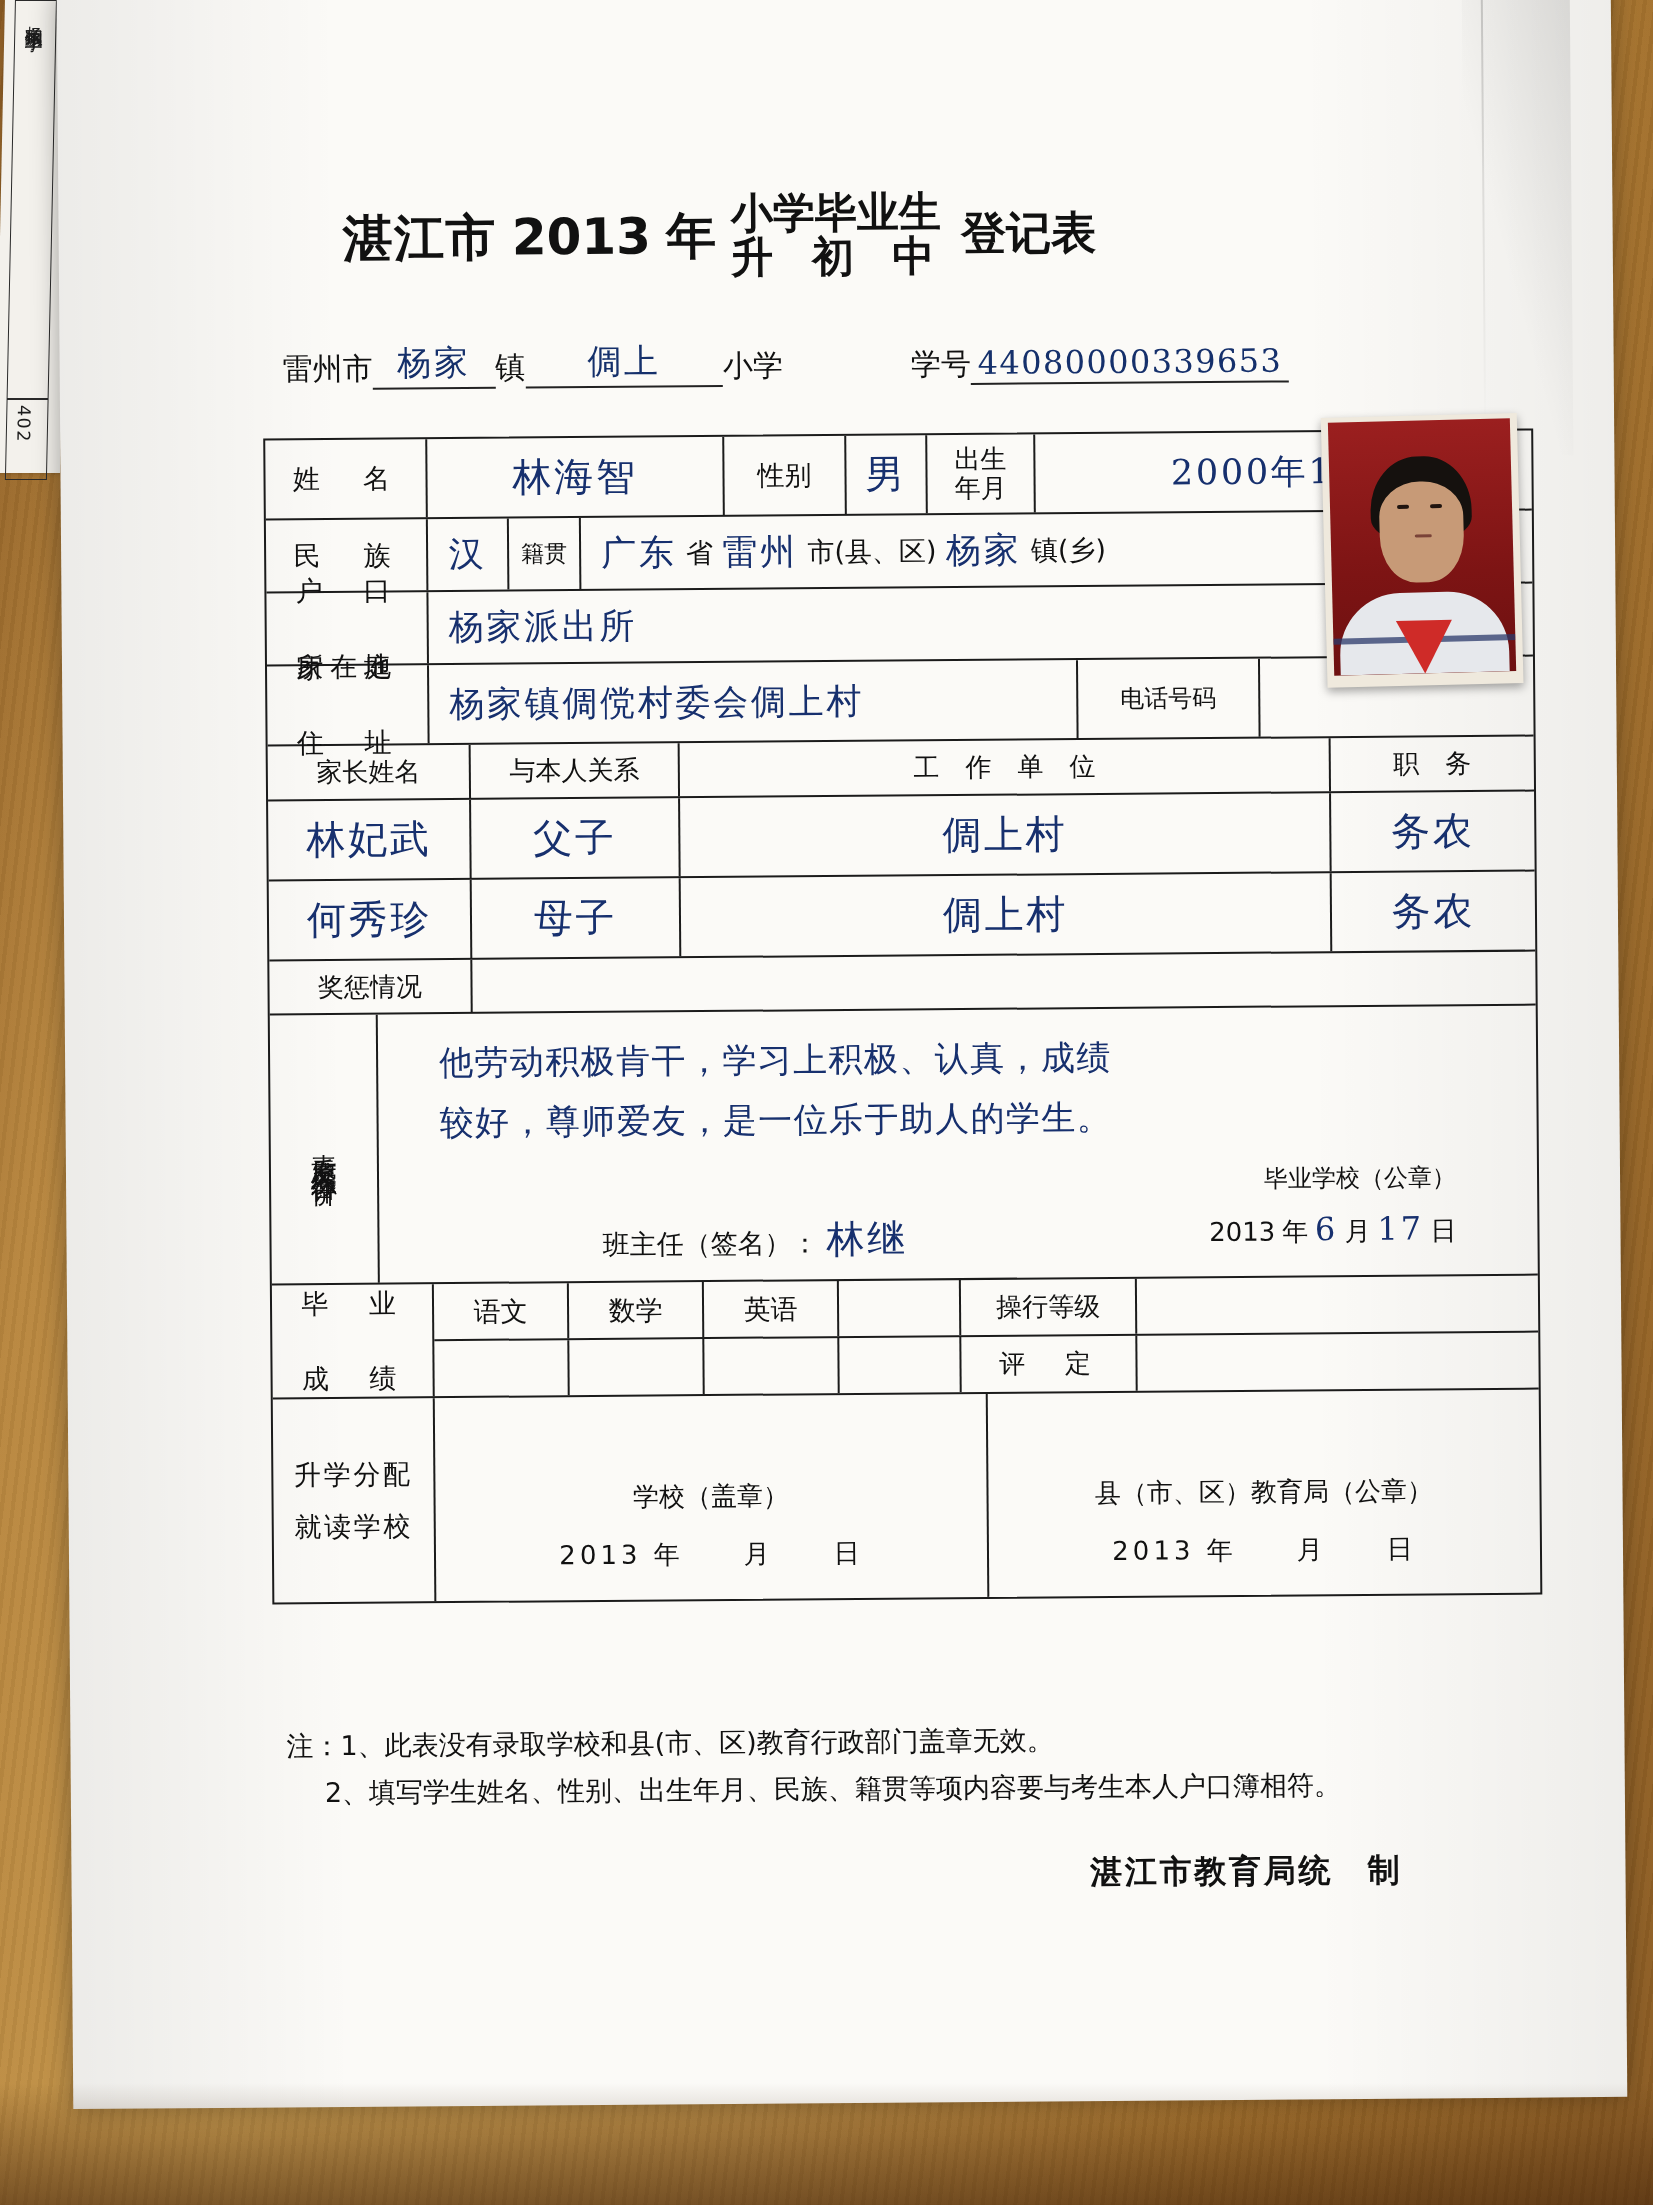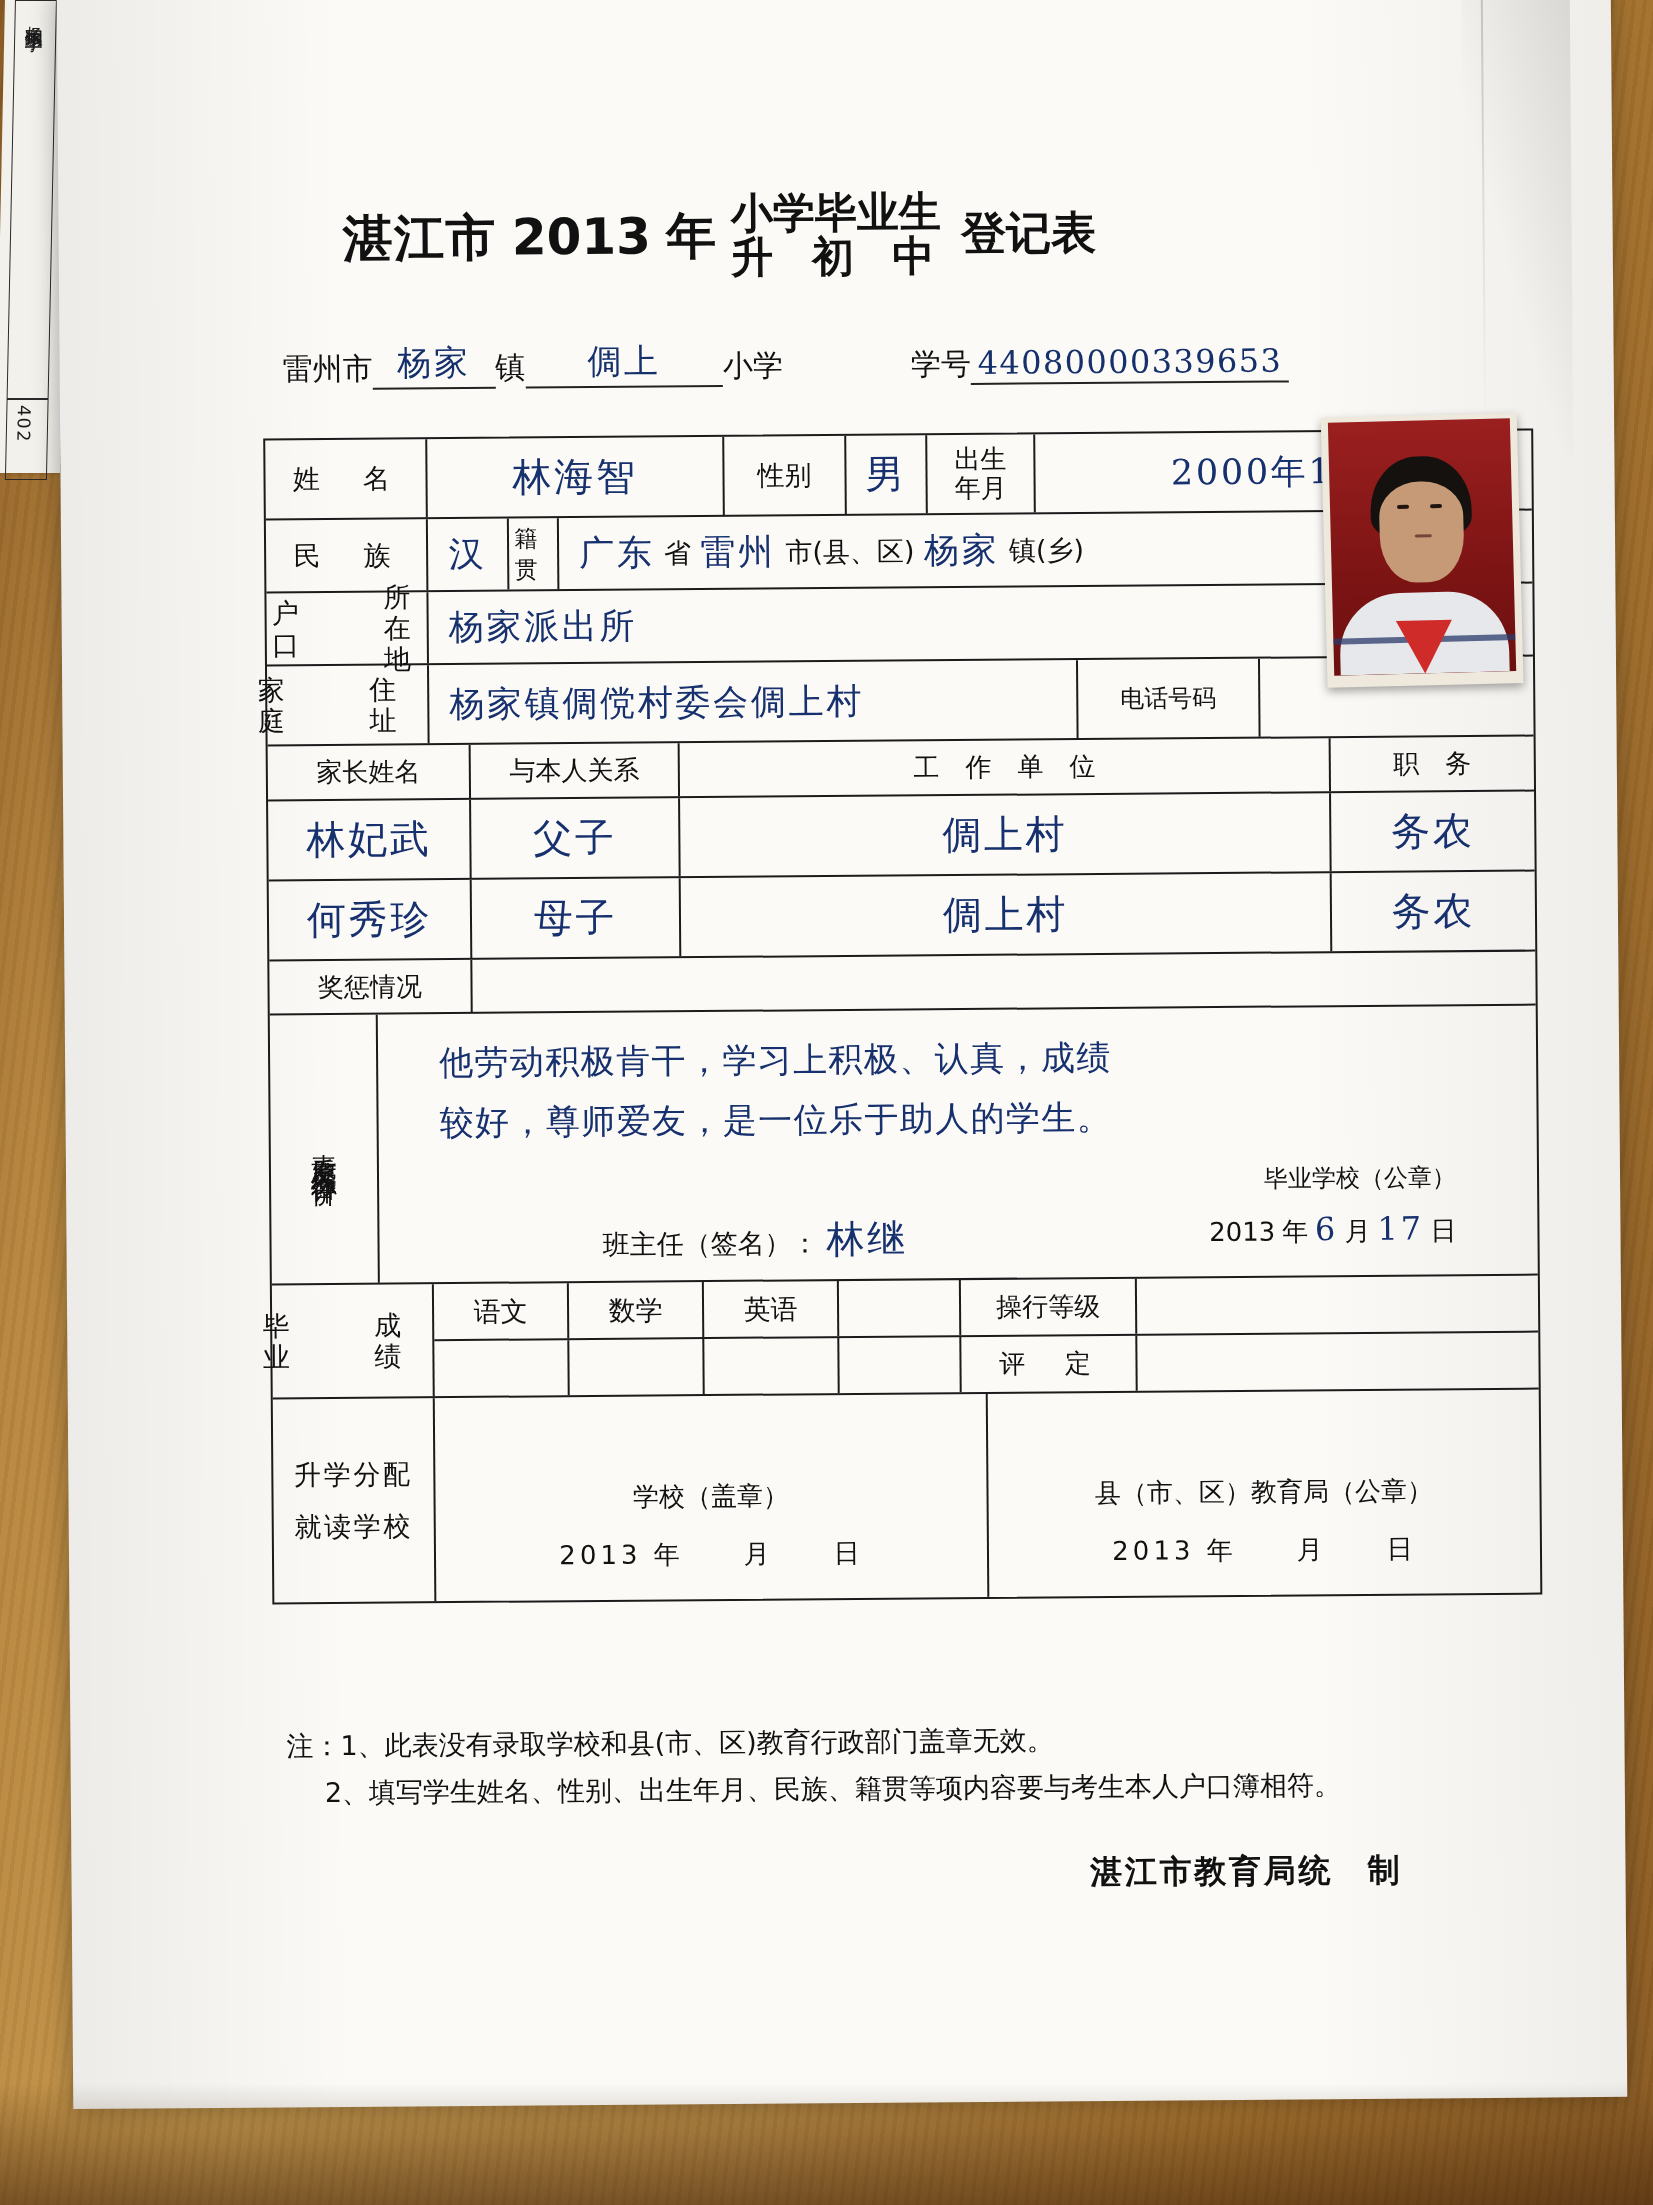--- a/index.html
+++ b/index.html
@@ -133,21 +133,21 @@
   .r7{height:80px;}
   .r8{height:54px;}
   .r9{height:270px;}
   .r10{height:114px;}
   .r11{height:203px;}
 
   .vlabel{
     writing-mode:vertical-rl;text-orientation:upright;
     letter-spacing:4px;font-size:26px;line-height:1.1;
   }
-  .two-line{display:flex;flex-direction:row;align-items:center;line-height:1.15;letter-spacing:6.8px;gap:44px;}
+  .two-line{display:flex;flex-direction:column;align-items:center;line-height:1.15;letter-spacing:6.8px;gap:44px;}
 
   
   .eval-body{
     flex:1;position:relative;display:block;padding:0;
   }
   .eval-text{
     position:absolute;left:61px;top:19px;width:946px;
     font-family:"DejaVu Serif","Liberation Serif",serif;
     color:#17306e;font-size:34px;line-height:1.75;letter-spacing:1.4px;
   }
@@ -294,21 +294,21 @@
         <div class="cell" style="width:108px;flex-direction:column;line-height:1.1;font-size:26px">
           <span>出生</span>
           <span>年月</span>
         </div>
         <div class="cell hw" style="flex:1">2000年10月</div>
       </div>
 
       <div class="row r2">
         <div class="cell lbl2" style="width:162px">民　族</div>
         <div class="cell hw" style="width:81px">汉</div>
-        <div class="cell" style="width:50px;font-size:23px">籍贯</div>
+        <div class="cell" style="width:72px;font-size:23px">籍贯</div>
         <div class="cell left" style="flex:1;gap:9.5px">
           <span class="hw">广东</span>
           <span>省</span>
           <span class="hw">雷州</span>
           <span>市(县、区)</span>
           <span class="hw">杨家</span>
           <span>镇(乡)</span>
         </div>
       </div>
 

